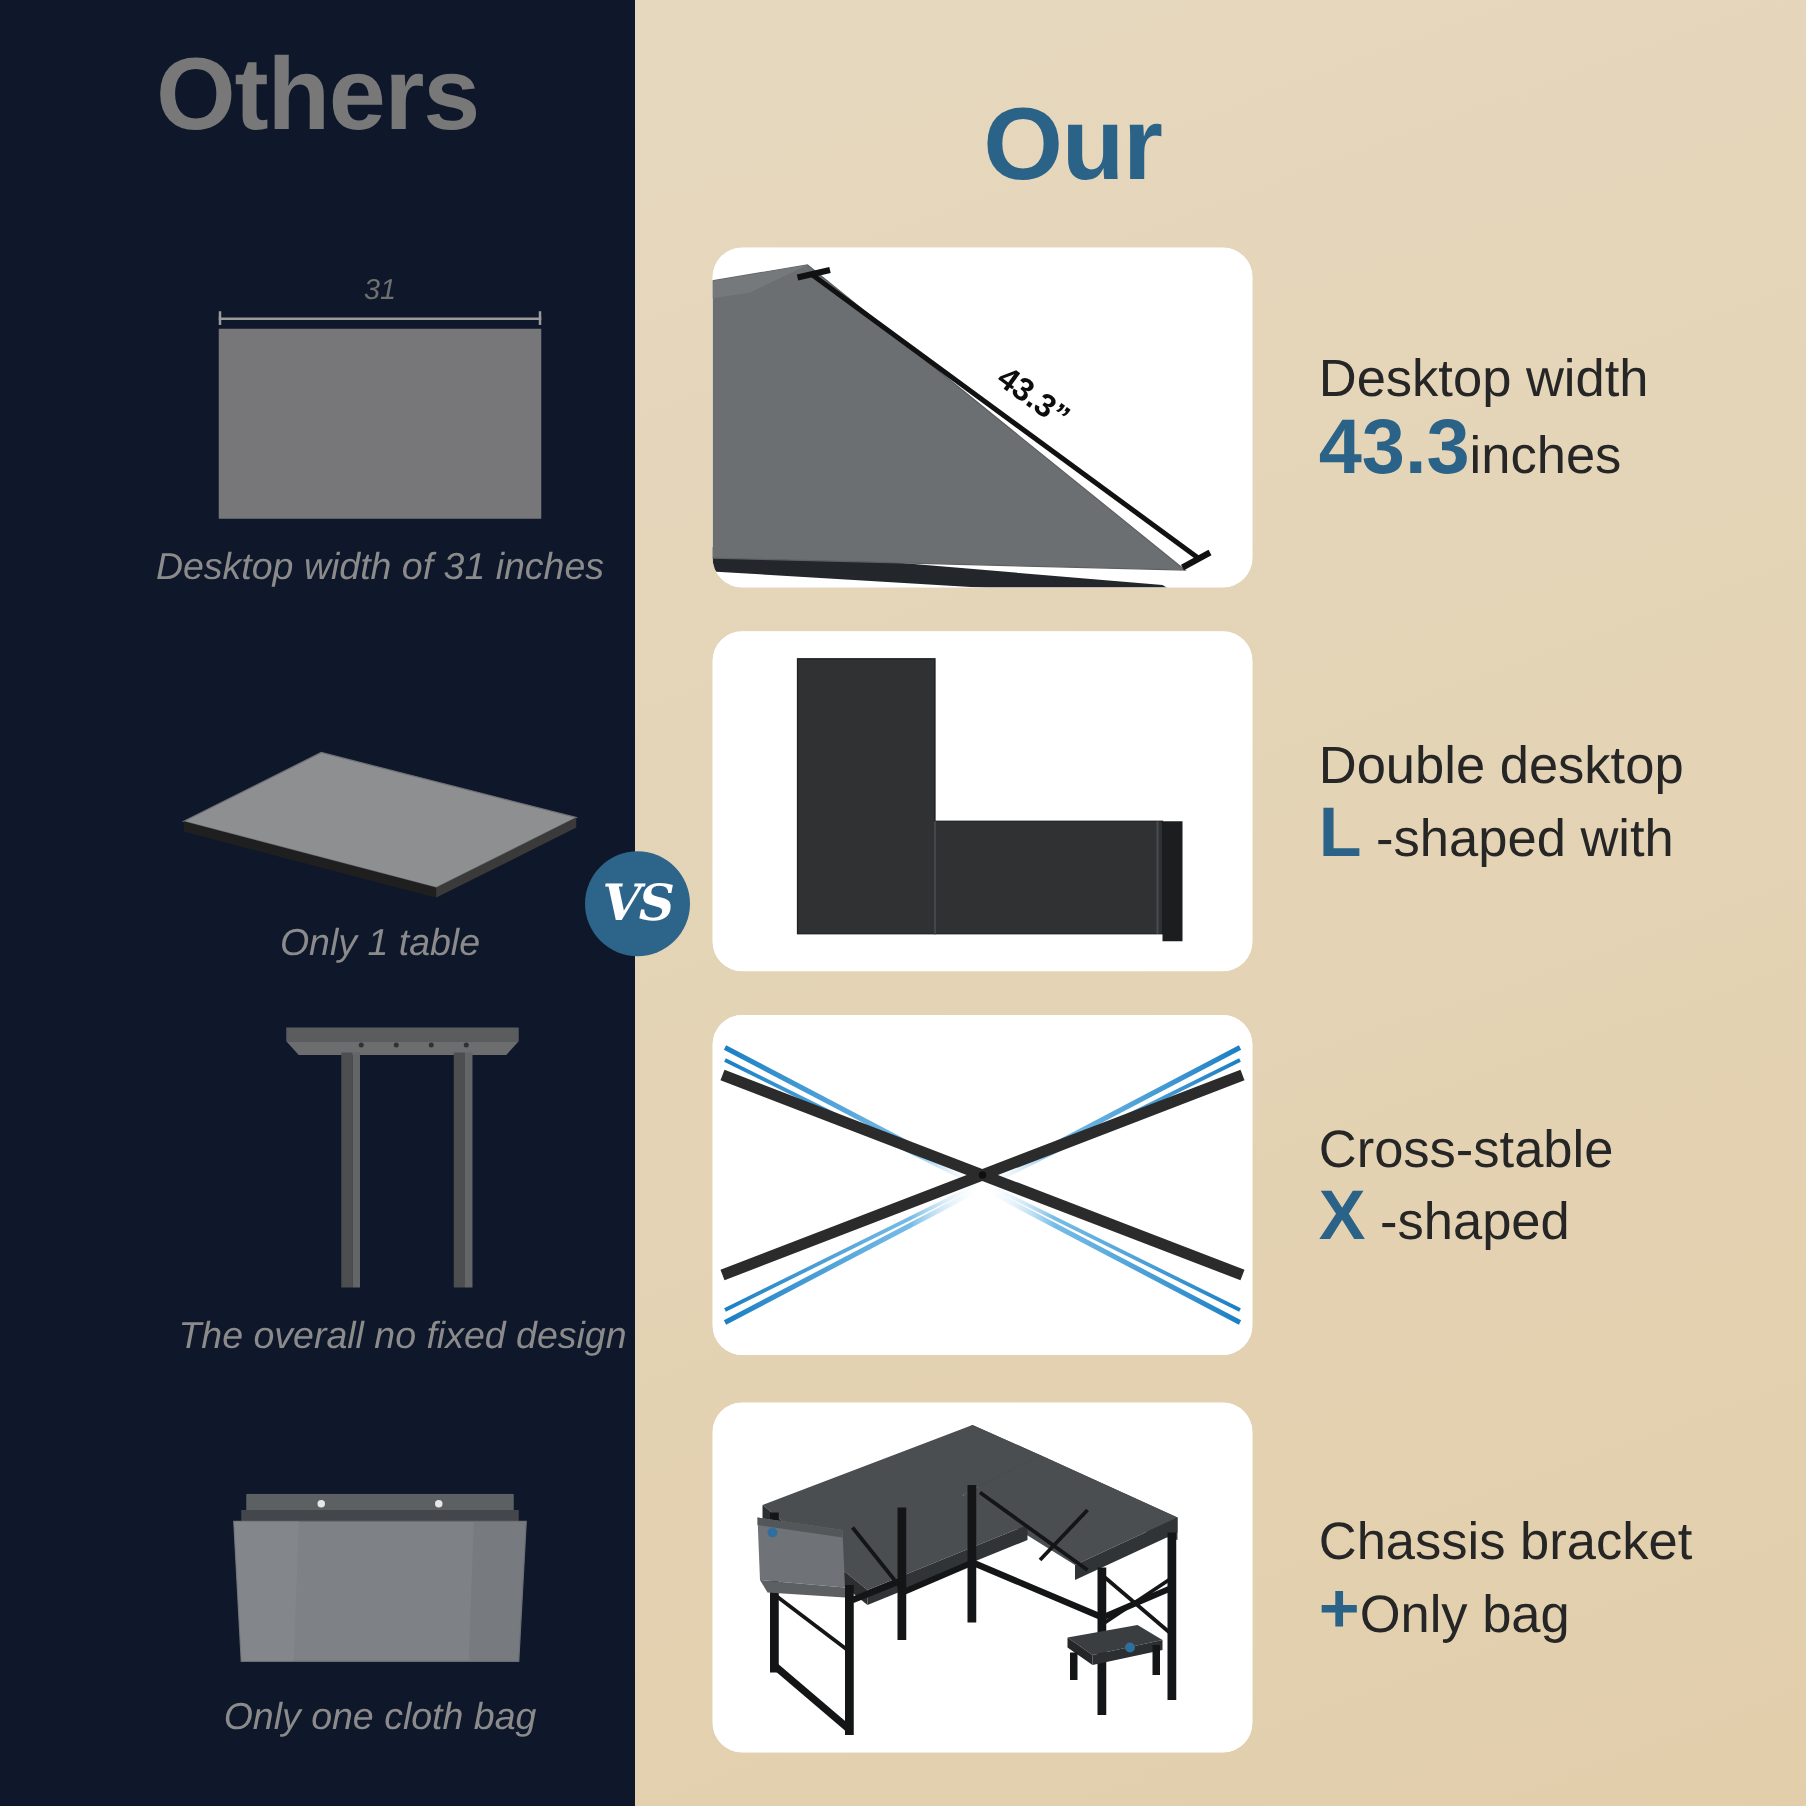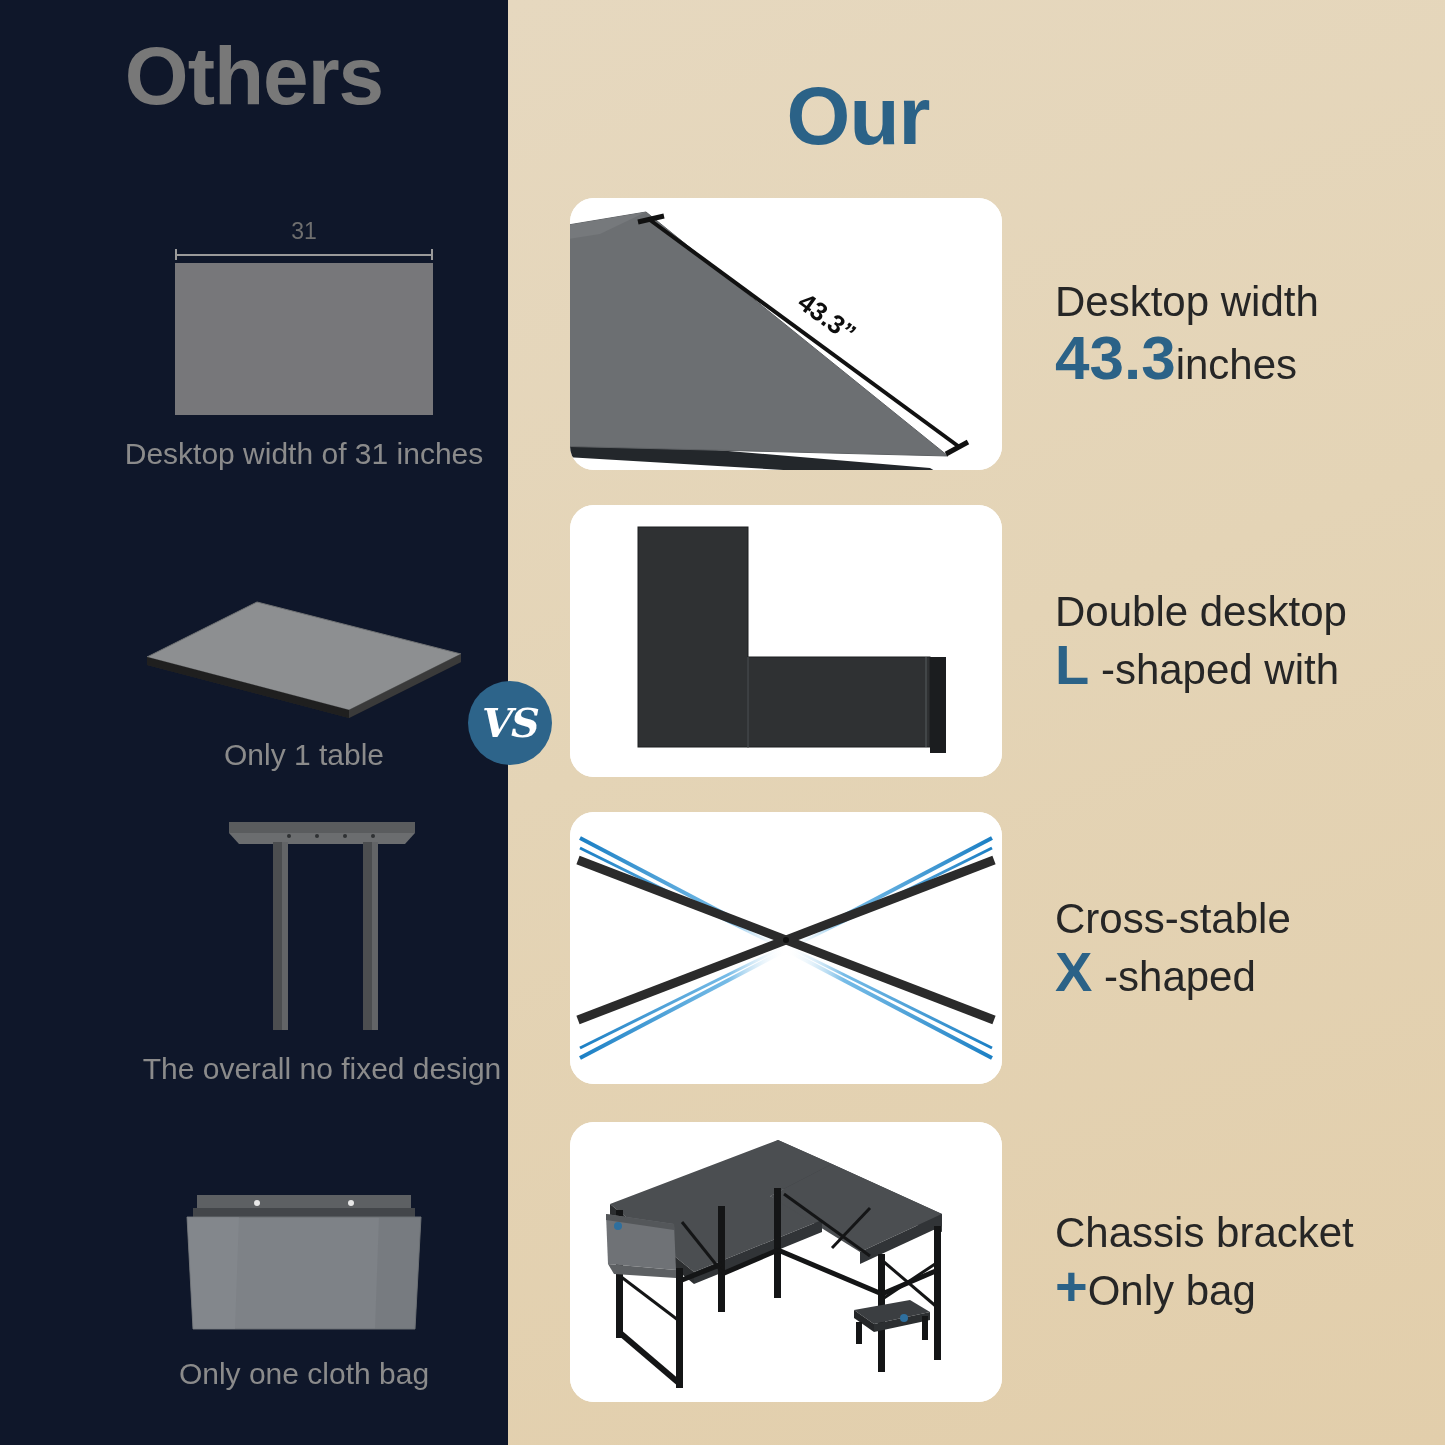--- a/index.html
+++ b/index.html
@@ -28,21 +28,21 @@
     background: #0f172a;
   }
   .others-title {
     position: absolute; left: 0; top: 35px; width: 508px;
     text-align: center;
     font-size: 82px; font-weight: bold; color: #787878;
     letter-spacing: -1px;
     line-height: 1;
   }
 
-  .left-item { position: absolute; width: 608px; text-align: center; }
+  .left-item { position: absolute; width: 608px; text-align: center; font-style: italic; }
   .left-caption {
     font-size: 30px; color: #8b8b8b; line-height: 1.1;
     margin-top: 10px;
   }
 
   
   .dim-wrap { position: relative; width: 258px; margin: 0 auto; }
   .dim-label {
     font-size: 23px; color: #6f6f6f; text-align: center;
     margin-bottom: 4px;

